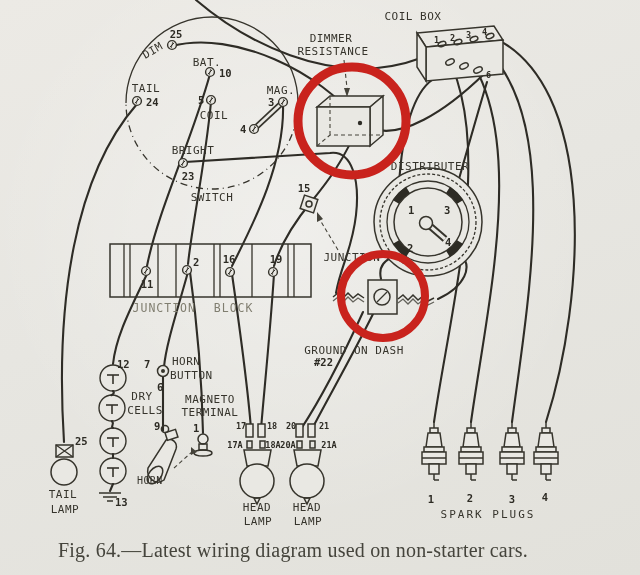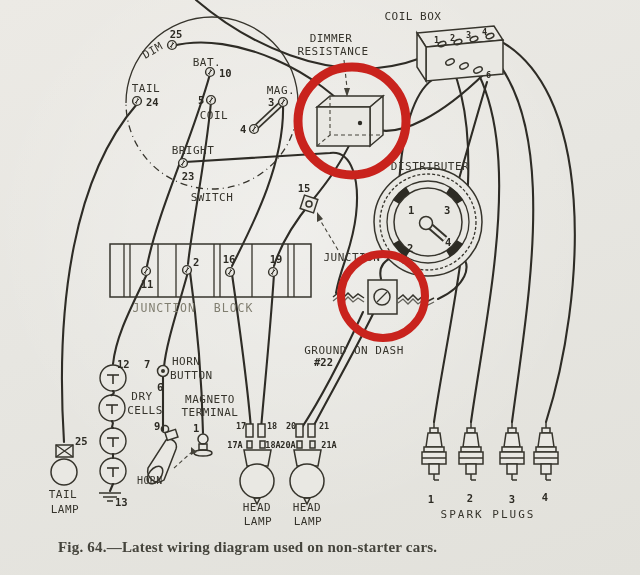--- a/index.html
+++ b/index.html
@@ -18,23 +18,22 @@
   .ghost{font-size:11.5px;letter-spacing:1px;fill:#807e70;}
   .mid{text-anchor:middle;}
   .wire{stroke:#2e2c26;stroke-width:2.1;fill:none;stroke-linecap:round;}
   .thin{stroke:#36342c;stroke-width:1.3;fill:none;}
   .comp{stroke:#36342c;stroke-width:1.5;fill:#e9e8e3;}
   .open{stroke:#36342c;stroke-width:1.5;fill:none;}
   .dash{stroke:#45433a;stroke-width:1.1;fill:none;stroke-dasharray:4 3;}
   .redring{fill:none;stroke:#c9231d;stroke-linecap:round;}
   .caption{
     position:absolute;left:58px;top:539px;width:540px;
-    font-family:"Liberation Serif", serif;font-size:15px;color:#45443c;
+    font-family:"Liberation Serif", serif;font-size:20px;color:#45443c;
     letter-spacing:.2px;
-    font-weight:bold;
   }
 </style>
 </head>
 <body>
 
 <div class="page">
 <svg width="640" height="535" viewBox="0 0 640 535">
   <defs>
     <g id="term">
       <circle r="4.4" fill="#e9e8e3" stroke="#36342c" stroke-width="1.4"></circle>

